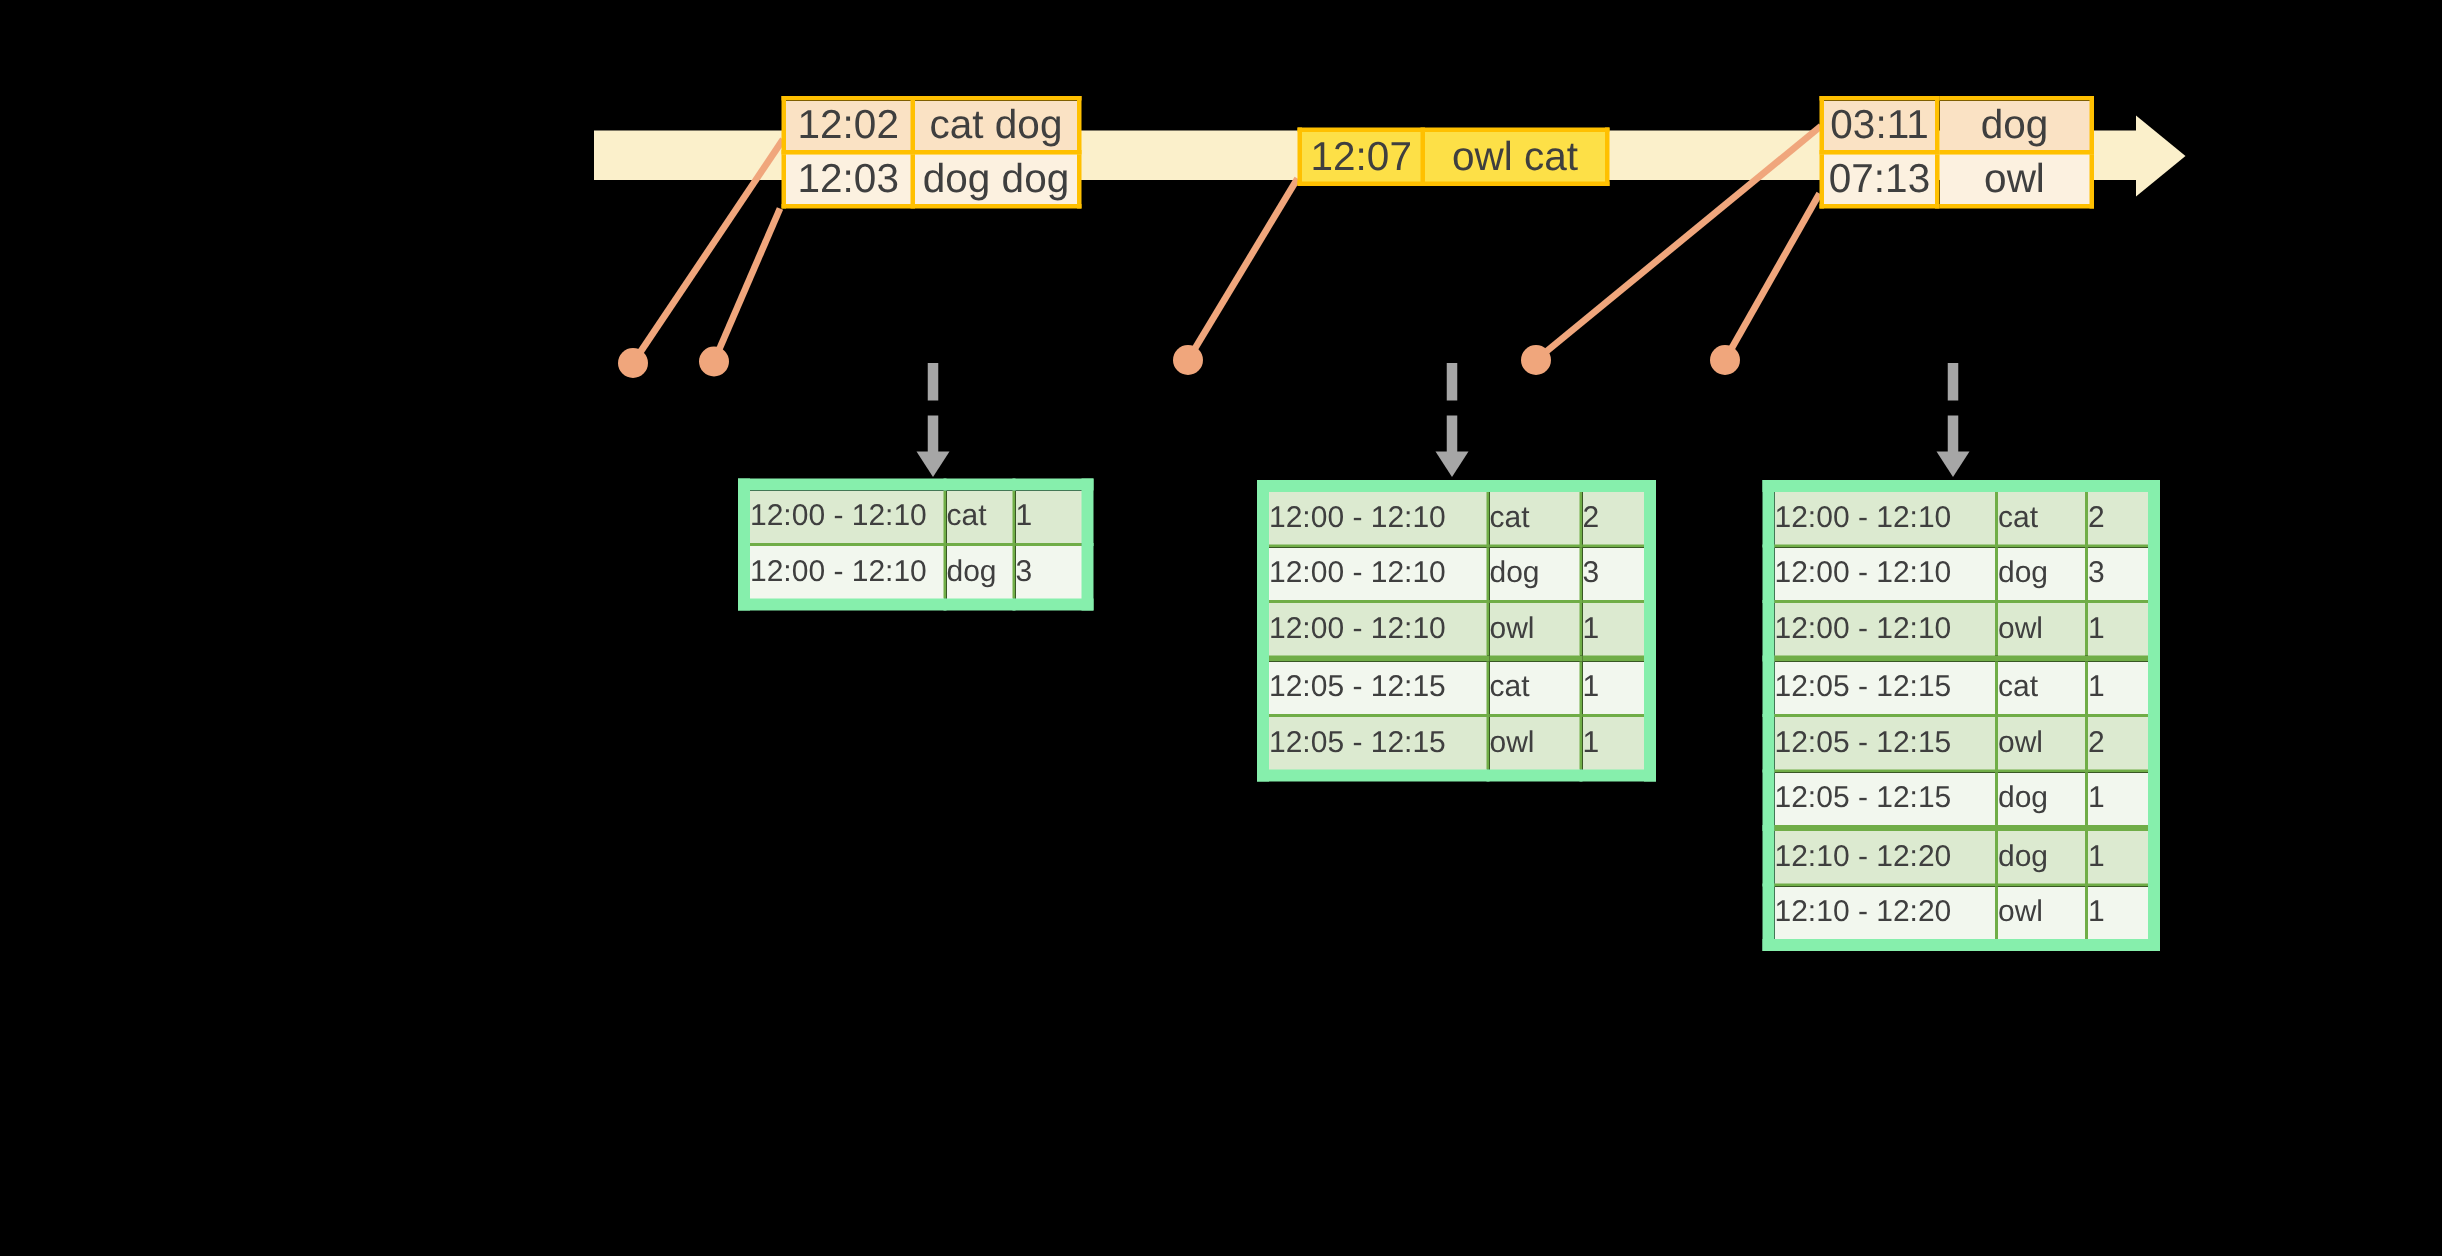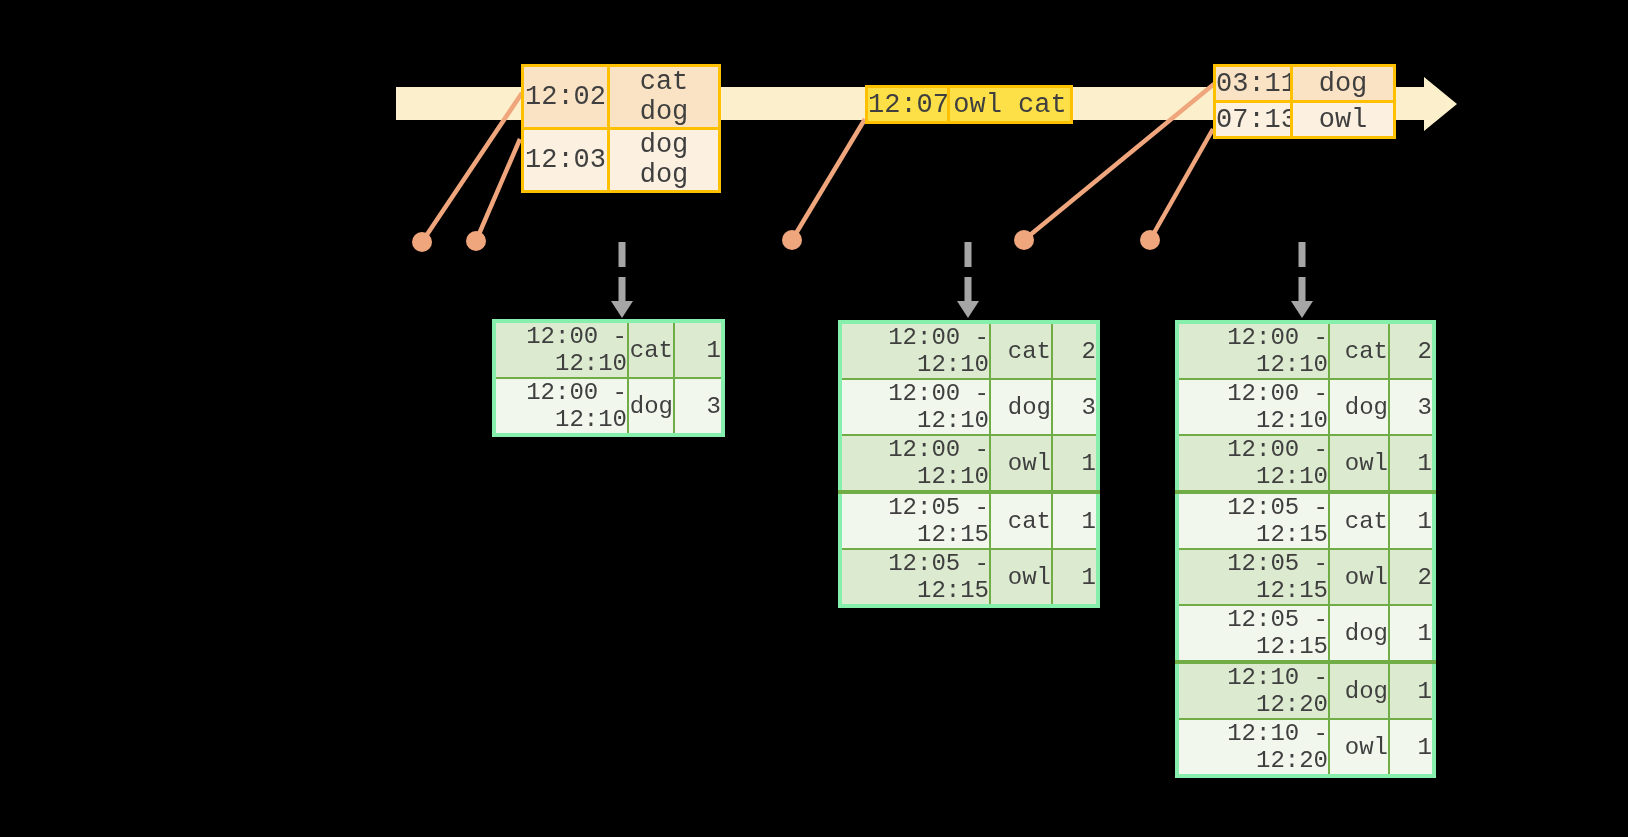--- a/index.html
+++ b/index.html
@@ -1,18 +1,18 @@
 <!DOCTYPE html>
 <html><head>
 <meta charset="utf-8">
 <style>
   html,body{margin:0;padding:0;background:#000;}
   .canvas{
     position:relative;width:1608px;height:837px;background:#000000;overflow:hidden;
-    font-family:Liberation Mono, monospace;color:#3f3f3f;
+    font-family:Liberation Sans, sans-serif;color:#3f3f3f;
   }
   
   .band{position:absolute;left:396px;top:87px;width:1028px;height:33px;background:#fbf0cb;z-index:1;}
   .band-head{position:absolute;left:1424px;top:77px;width:0;height:0;z-index:1;
     border-top:27px solid transparent;border-bottom:27px solid transparent;border-left:33px solid #fbf0cb;}
   
   svg.overlay{position:absolute;left:0;top:0;z-index:2;}
   .conn{stroke:#f0a67c;stroke-width:4.5;}
   .dot{fill:#f0a67c;}
   .trig{stroke:#a6a6a6;stroke-width:7;stroke-dasharray:25 10;}
@@ -22,21 +22,21 @@
     font-size:27px;text-align:center;border:3px solid #ffc000;}
   table.event td{border:3px solid #ffc000;padding:0;height:33px;overflow:hidden;}
   tr.pd td{background:#fae2c4;}
   tr.pl td{background:#fcf1e0;}
   tr.pm td{background:#fde047;}
   .et1{left:521px;top:64px;width:197px;}
   .et2{left:865px;top:85px;width:205px;}
   .et3{left:1213px;top:64px;width:180px;}
   
   table.result{position:absolute;border-collapse:collapse;table-layout:fixed;z-index:3;
-    font-size:24px;text-align:right;border:4px solid #86efac;}
+    font-size:20px;text-align:left;border:8px solid #86efac;}
   table.result td{border:2px solid #70ad47;padding:0;height:35px;overflow:hidden;}
   tr.gd td{background:#dcead0;}
   tr.gl td{background:#f2f7ee;}
   tr.gs td{border-top-width:4px;}
   .rt1{left:492px;top:319px;width:229px;}
   .rt2{left:838px;top:320px;width:258px;}
   .rt3{left:1175px;top:320px;width:257px;}
 </style>
 </head>
 <body>

